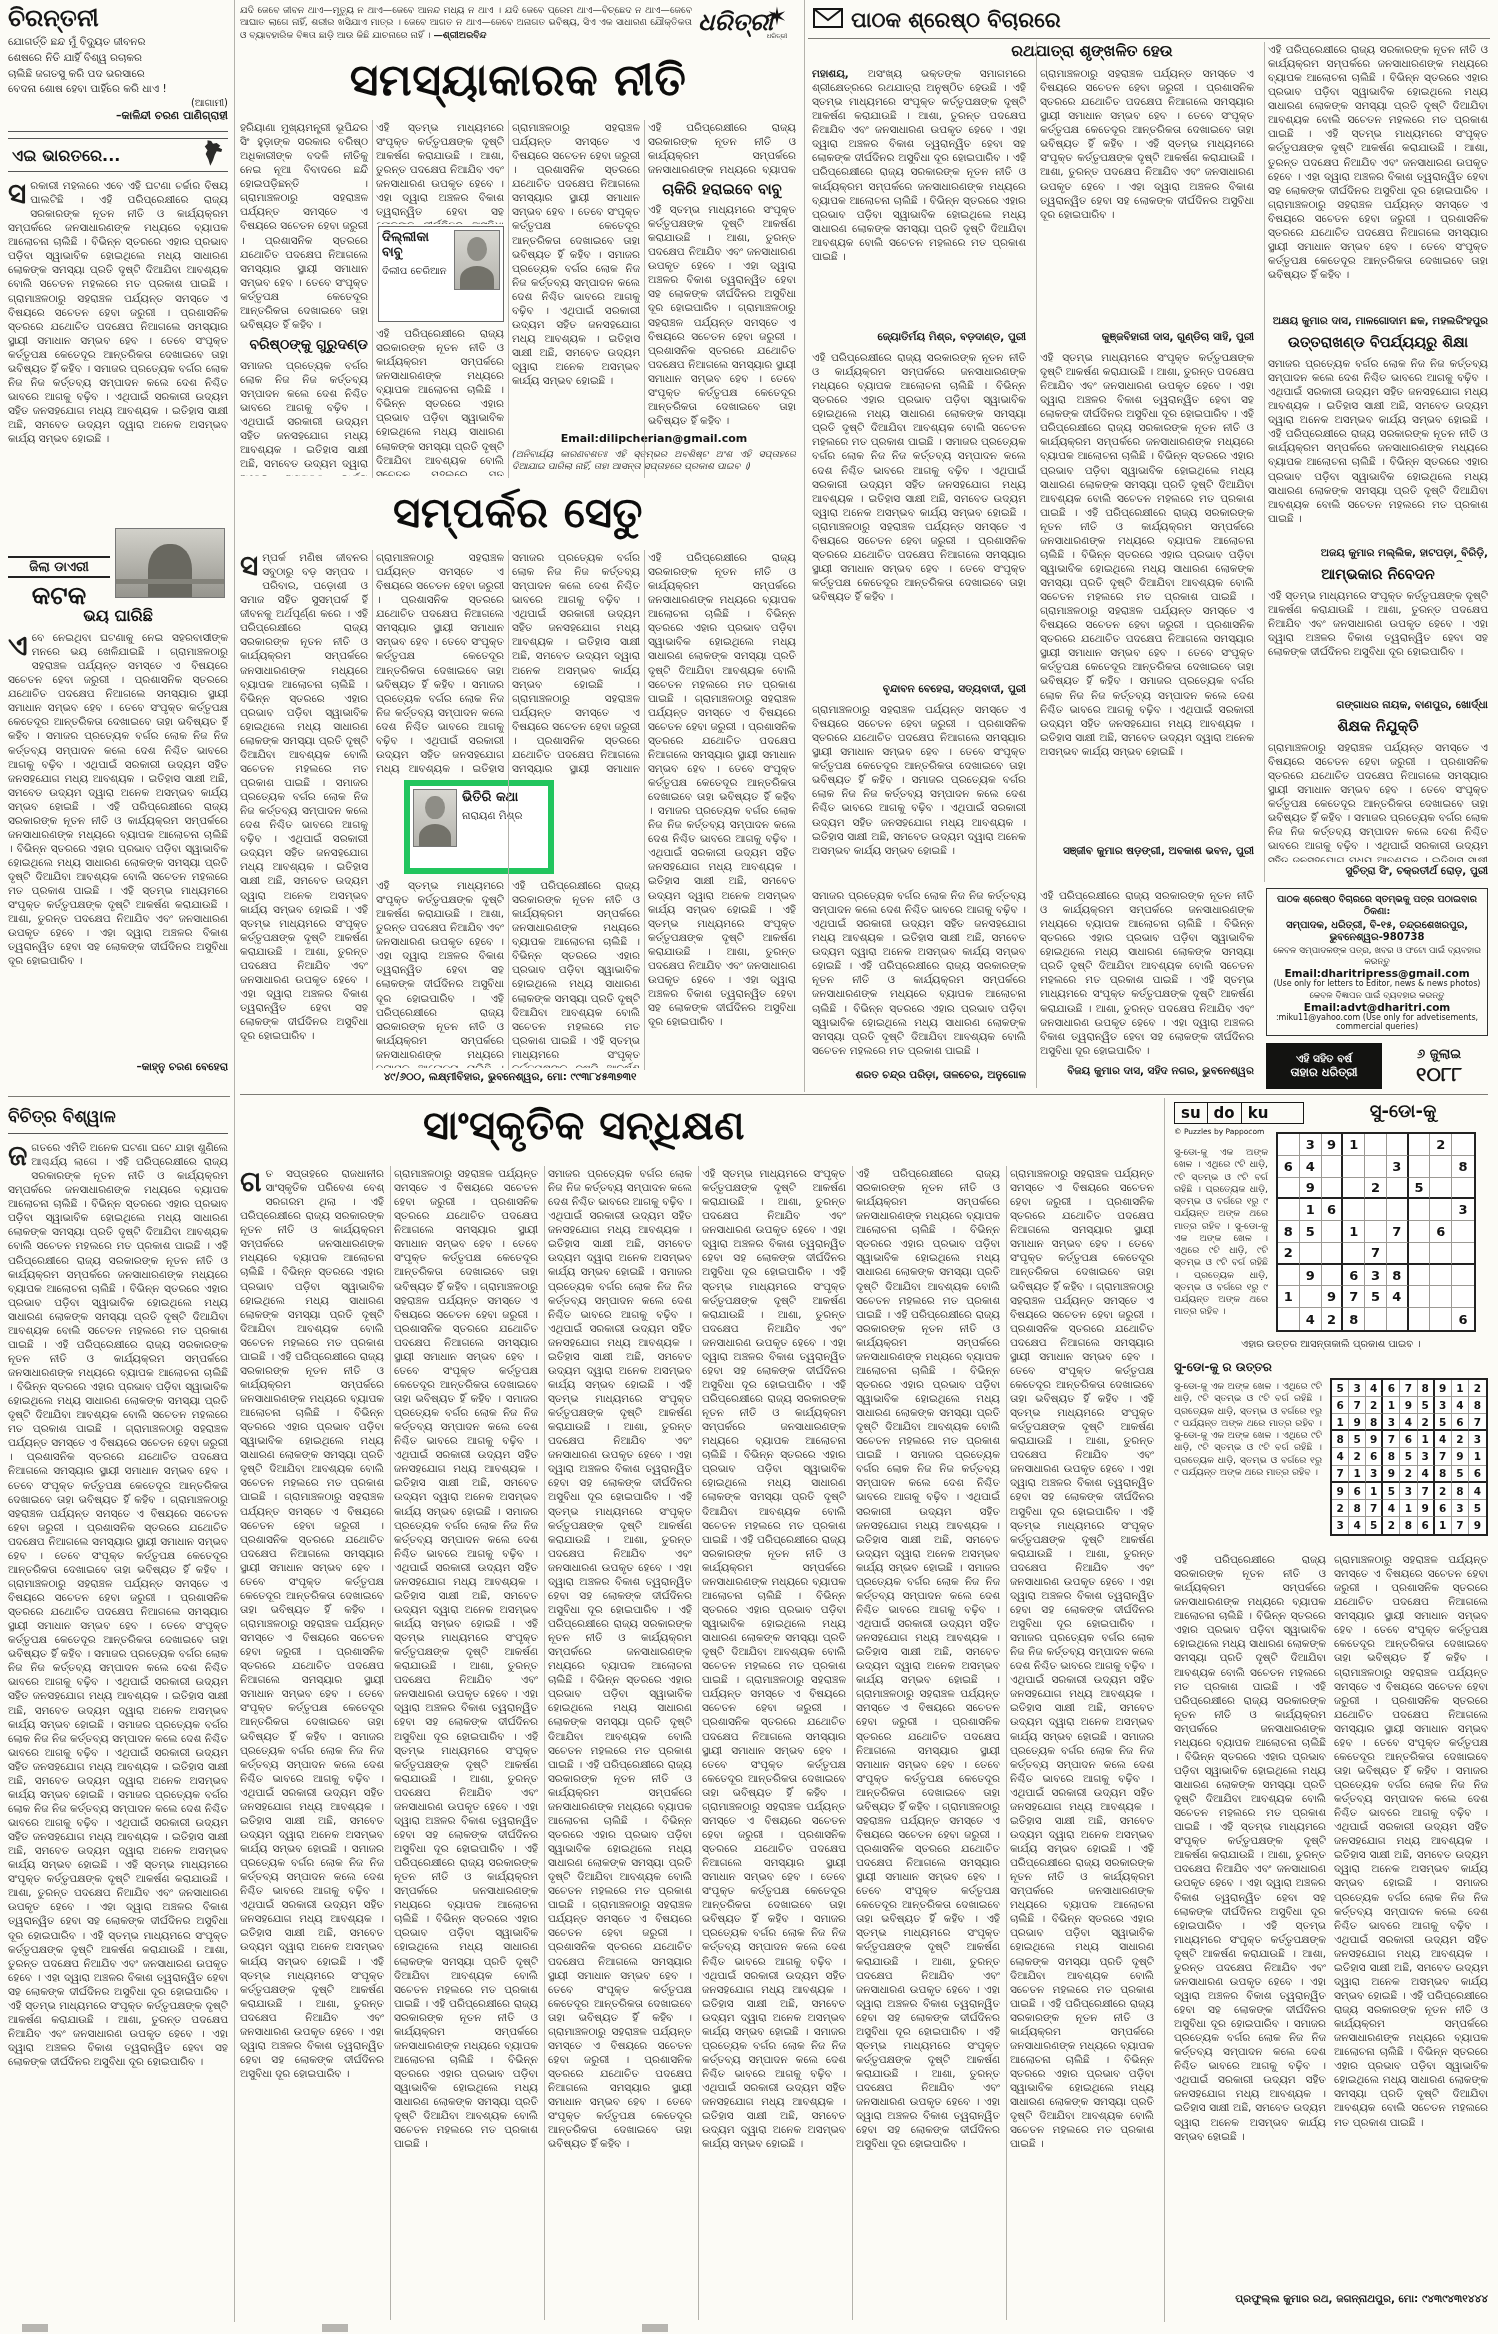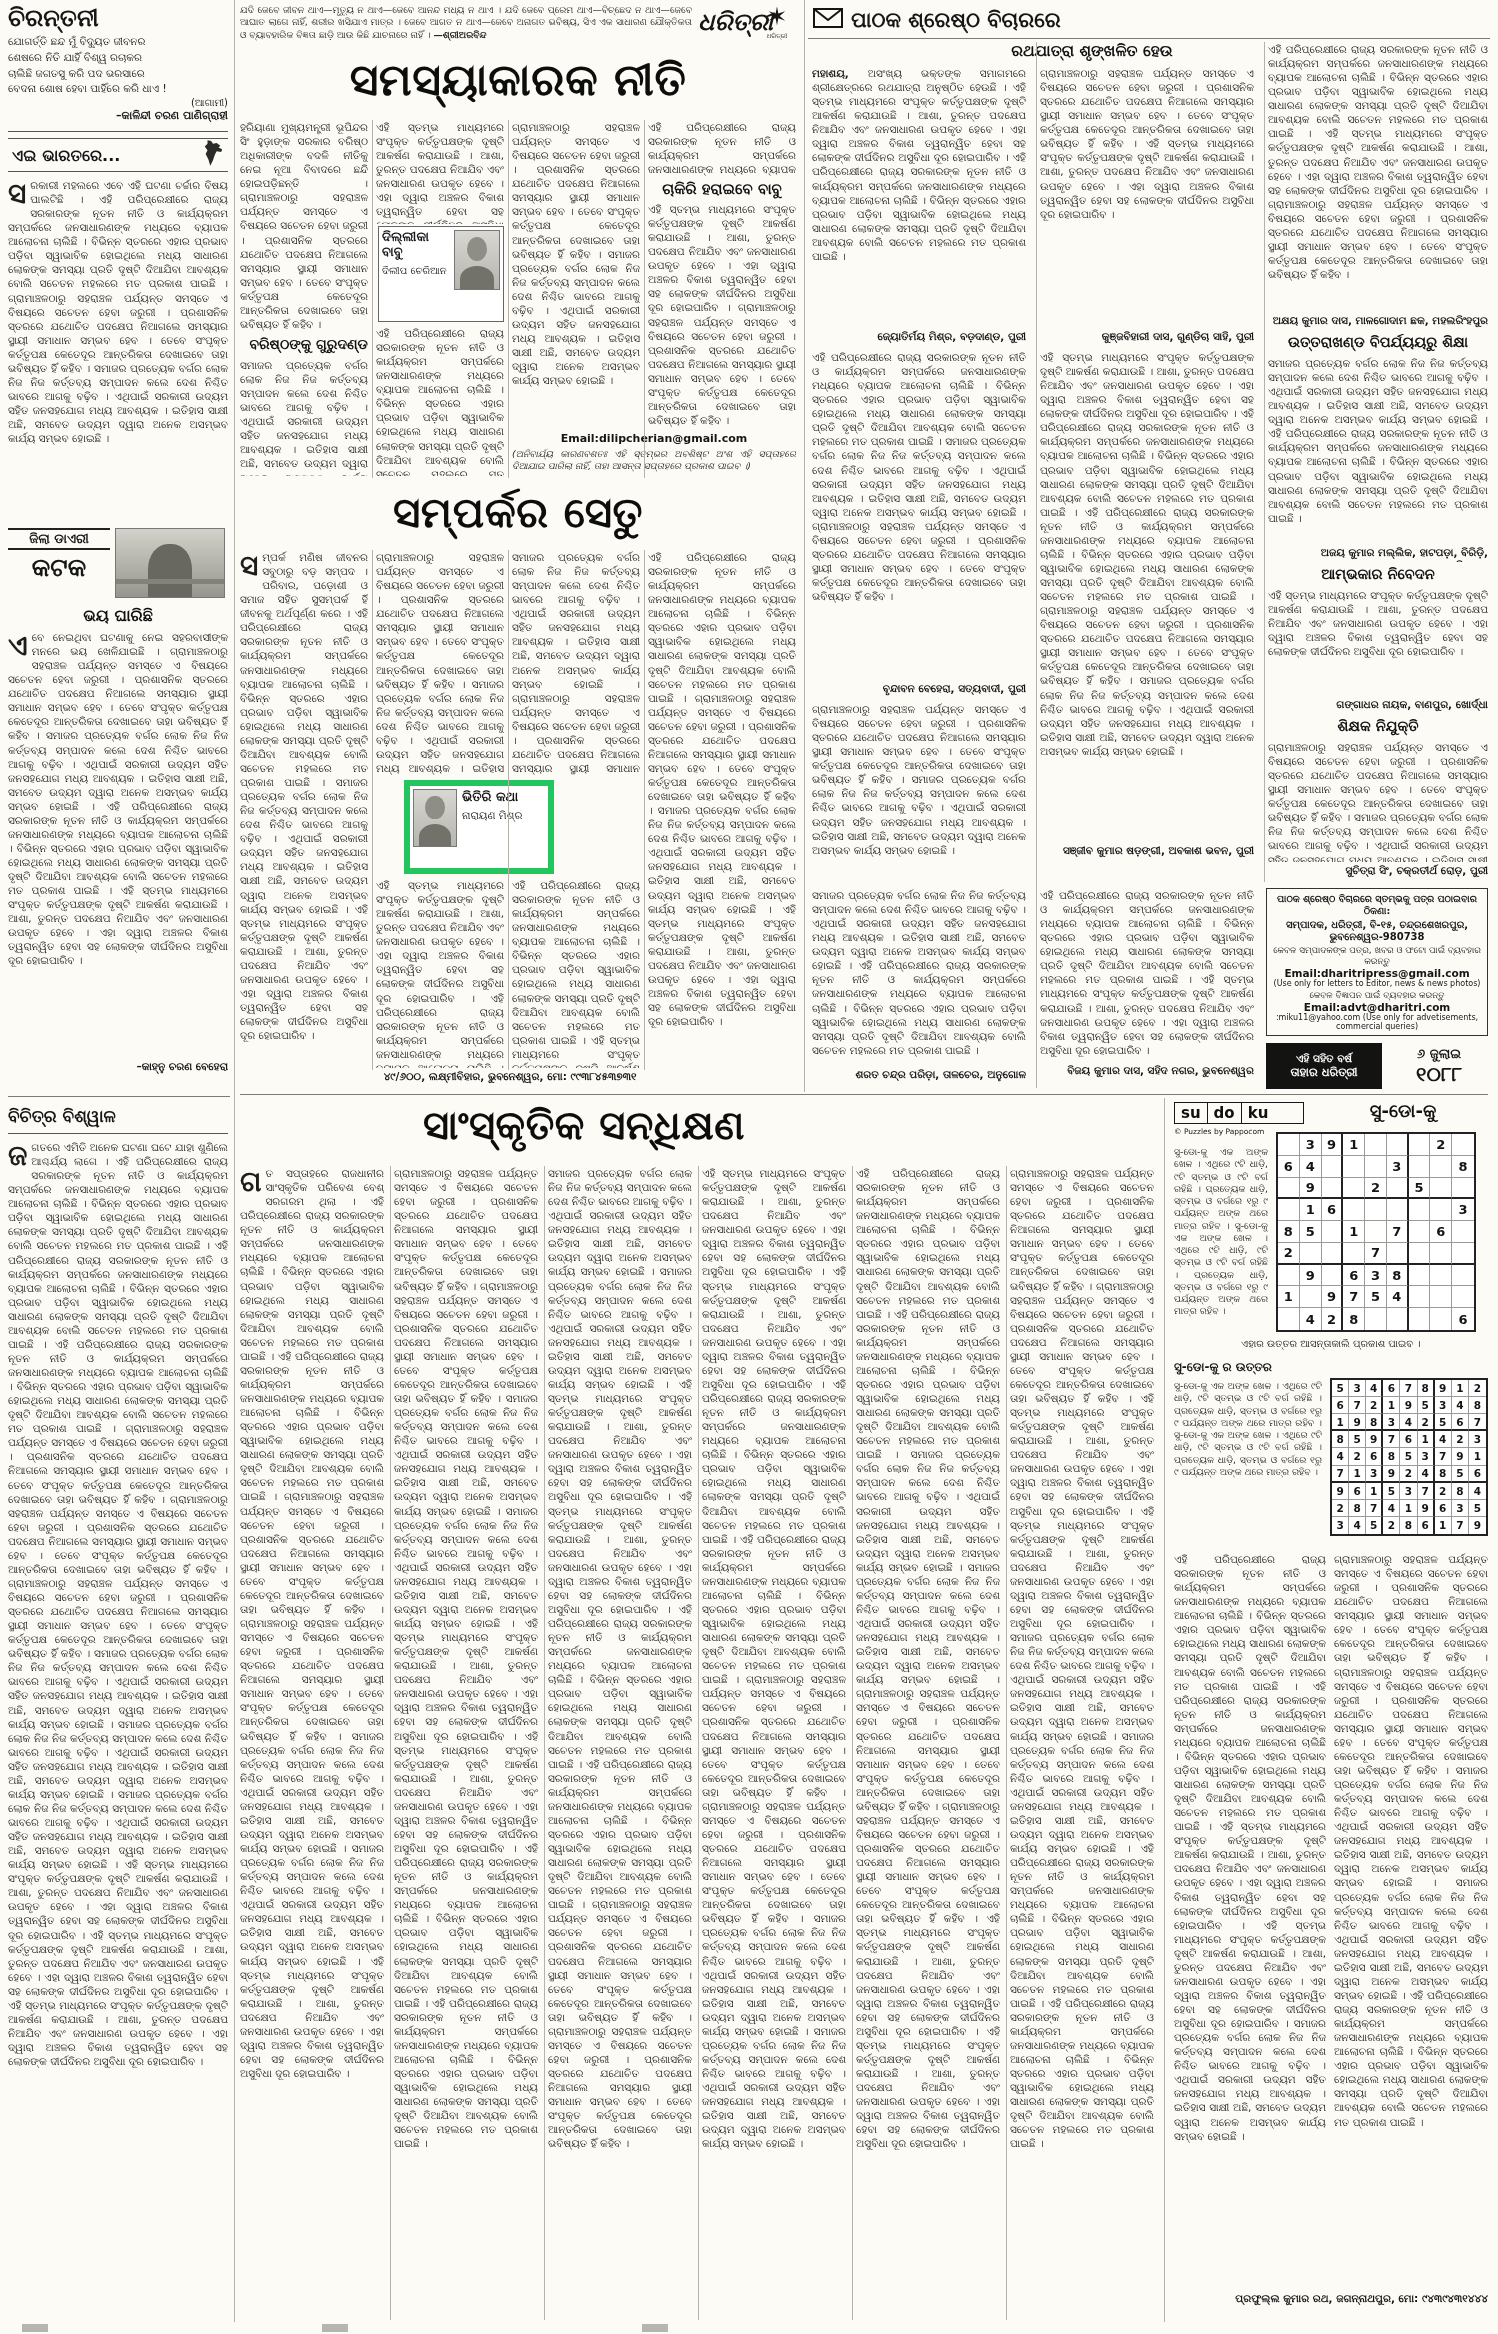--- a/index.html
+++ b/index.html
@@ -74,21 +74,21 @@
 
   <div class="abs txt" style="left:8px;top:178px;width:220px;height:346px;">
     <span class="dc">ସ</span><span>ରକାରୀ ମହଲରେ ଏବେ ଏହି ଘଟଣା ଚର୍ଚ୍ଚାର ବିଷୟ ପାଲଟିଛି ।</span>
     <span>ଏହି ପରିପ୍ରେକ୍ଷୀରେ ରାଜ୍ୟ ସରକାରଙ୍କ ନୂତନ ନୀତି ଓ କାର୍ଯ୍ୟକ୍ରମ ସମ୍ପର୍କରେ ଜନସାଧାରଣଙ୍କ ମଧ୍ୟରେ ବ୍ୟାପକ ଆଲୋଚନା ଚାଲିଛି । ବିଭିନ୍ନ ସ୍ତରରେ ଏହାର ପ୍ରଭାବ ପଡ଼ିବା ସ୍ୱାଭାବିକ ହୋଇଥିଲେ ମଧ୍ୟ ସାଧାରଣ ଲୋକଙ୍କ ସମସ୍ୟା ପ୍ରତି ଦୃଷ୍ଟି ଦିଆଯିବା ଆବଶ୍ୟକ ବୋଲି ସଚେତନ ମହଲରେ ମତ ପ୍ରକାଶ ପାଇଛି ।</span>
     <span>ଗ୍ରାମାଞ୍ଚଳଠାରୁ ସହରାଞ୍ଚଳ ପର୍ଯ୍ୟନ୍ତ ସମସ୍ତେ ଏ ବିଷୟରେ ସଚେତନ ହେବା ଜରୁରୀ । ପ୍ରଶାସନିକ ସ୍ତରରେ ଯଥୋଚିତ ପଦକ୍ଷେପ ନିଆଗଲେ ସମସ୍ୟାର ସ୍ଥାୟୀ ସମାଧାନ ସମ୍ଭବ ହେବ । ତେବେ ସଂପୃକ୍ତ କର୍ତ୍ତୃପକ୍ଷ କେତେଦୂର ଆନ୍ତରିକତା ଦେଖାଇବେ ତାହା ଭବିଷ୍ୟତ ହିଁ କହିବ ।</span>
     <span>ସମାଜର ପ୍ରତ୍ୟେକ ବର୍ଗର ଲୋକ ନିଜ ନିଜ କର୍ତ୍ତବ୍ୟ ସମ୍ପାଦନ କଲେ ଦେଶ ନିଶ୍ଚିତ ଭାବରେ ଆଗକୁ ବଢ଼ିବ । ଏଥିପାଇଁ ସରକାରୀ ଉଦ୍ୟମ ସହିତ ଜନସହଯୋଗ ମଧ୍ୟ ଆବଶ୍ୟକ । ଇତିହାସ ସାକ୍ଷୀ ଅଛି, ସମବେତ ଉଦ୍ୟମ ଦ୍ୱାରା ଅନେକ ଅସମ୍ଭବ କାର୍ଯ୍ୟ ସମ୍ଭବ ହୋଇଛି ।</span>
   </div>
 
   <div class="abs" style="left:8px;top:528px;width:220px;height:74px;display:flex;gap:5px;">
     <div style="width:102px;">
-      <div class="b c" style="font-size:13px;border-top:2px solid #222;border-bottom:2px solid #222;padding:1px 0;">ଜିଲା ଡାଏରୀ</div>
+      <div class="b c" style="font-size:13px;border-top:2px solid #222;border-bottom:2px solid #222;padding:1px 0;margin-top:28px;">ଜିଲା ଡାଏରୀ</div>
       <div class="b c" style="font-size:25px;margin-top:3px;">କଟକ</div>
     </div>
     <div class="pfort" style="width:110px;height:70px;"></div>
   </div>
 
   <div class="abs sub" style="left:8px;top:606px;width:220px;height:22px;font-size:16px;">ଭୟ ଘାରିଛି</div>
 
   <div class="abs txt" style="left:8px;top:630px;width:220px;height:428px;">
     <span class="dc">ଏ</span><span>ବେ ନେଇଥିବା ଘଟଣାକୁ ନେଇ ସହରବାସୀଙ୍କ ମନରେ ଭୟ ଖେଳିଯାଇଛି ।</span>
     <span>ଗ୍ରାମାଞ୍ଚଳଠାରୁ ସହରାଞ୍ଚଳ ପର୍ଯ୍ୟନ୍ତ ସମସ୍ତେ ଏ ବିଷୟରେ ସଚେତନ ହେବା ଜରୁରୀ । ପ୍ରଶାସନିକ ସ୍ତରରେ ଯଥୋଚିତ ପଦକ୍ଷେପ ନିଆଗଲେ ସମସ୍ୟାର ସ୍ଥାୟୀ ସମାଧାନ ସମ୍ଭବ ହେବ । ତେବେ ସଂପୃକ୍ତ କର୍ତ୍ତୃପକ୍ଷ କେତେଦୂର ଆନ୍ତରିକତା ଦେଖାଇବେ ତାହା ଭବିଷ୍ୟତ ହିଁ କହିବ ।</span>

